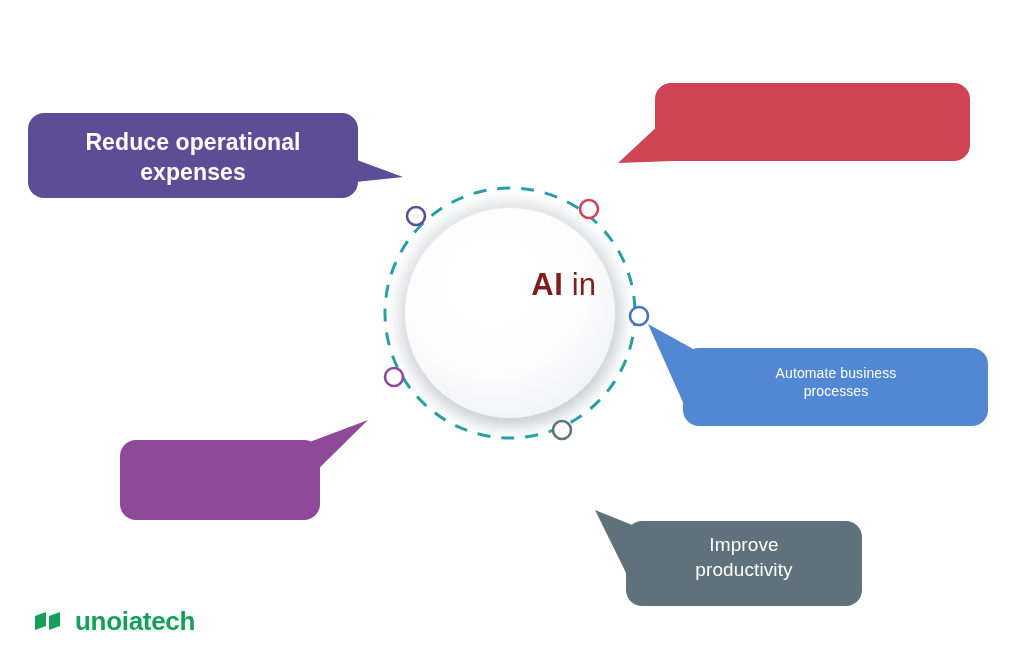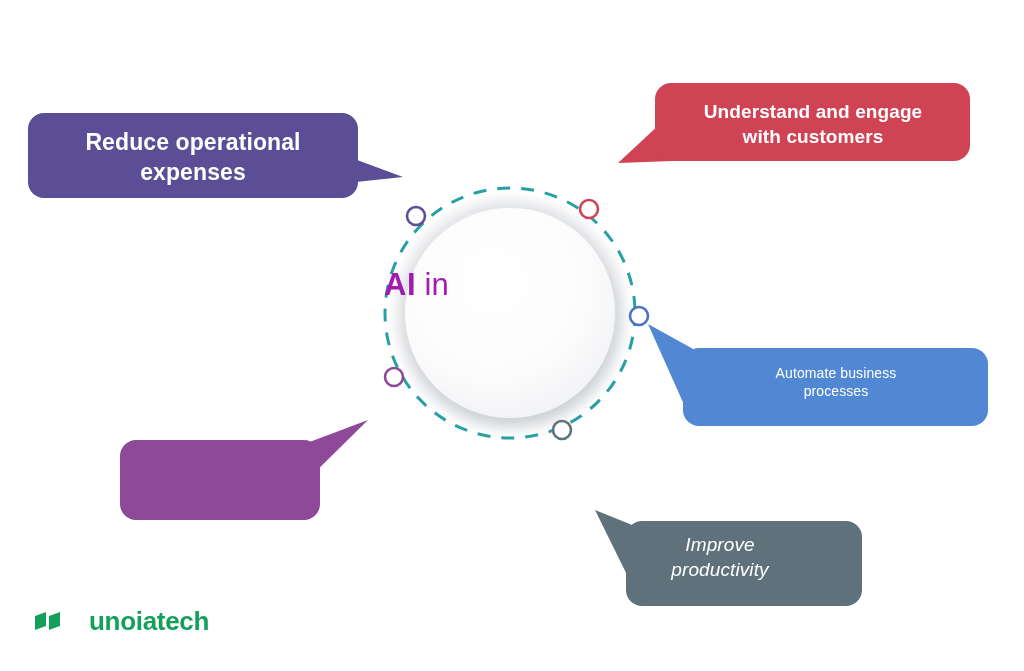--- a/index.html
+++ b/index.html
@@ -45,47 +45,47 @@
   }
   #callout-text-automate-business-processes {
     left: 686px; top: 364px;  width: 300px;
     font-size: 14px; font-weight: 400;
   }
   #callout-text-increase-revenue {
     left: 120px; top: 453px;  width: 196px;
     font-size: 18px; font-weight: 700;
   }
   #callout-text-improve-productivity {
-    left: 604px; top: 533px;  width: 232px;
-    font-size: 19px; font-weight: 400; font-style: italic;
+    left: 628px; top: 533px;  width: 232px;
+    font-size: 19px; font-weight: 400;
   }
 
   
   #center-hub-text {
     position: absolute;
-    left: 384px;
+    left: 376px;
     top: 265px;
     width: 220px;
-    text-align: left;
-    color: #a21caf;
+    text-align: right;
+    color: #7f1d1d;
     line-height: 1.28;
     pointer-events: none;
   }
   #center-hub-line-1 { font-size: 31px; }
   #center-hub-line-1 .strong { font-weight: 700; letter-spacing: 0.5px; }
   #center-hub-line-2 { font-size: 31px; font-weight: 400; }
 
   
   #brand-logo {
     position: absolute;
     left: 34px;
     top: 606px;
     display: flex;
     align-items: center;
-    gap: 25px;
+    gap: 11px;
   }
   #brand-logo-text {
     font-size: 26px;
     font-weight: 700;
     color: #14A05A;
     letter-spacing: -0.3px;
   }
 </style>
 </head>
 <body>
@@ -134,22 +134,20 @@
     <circle id="node-improve-productivity" cx="562" cy="430" r="9" fill="#ffffff" stroke="#5F727B" stroke-width="2.6"></circle>
   </svg>
 
   <div id="center-hub-text">
     <div id="center-hub-line-1"><span class="strong">AI</span><span> in</span></div>
   </div>
 
   <div class="callout-text" id="callout-text-reduce-operational-expenses">Reduce operational
 expenses</div>
 
-  <div class="callout-text" id="callout-text-understand-and-engage">Understand and engage
-with customers</div>
 
   <div class="callout-text" id="callout-text-automate-business-processes">Automate business
 processes</div>
 
 
   <div class="callout-text" id="callout-text-improve-productivity">Improve
 productivity</div>
 
   <div id="brand-logo">
     <svg width="30" height="24" viewBox="0 0 30 24">

